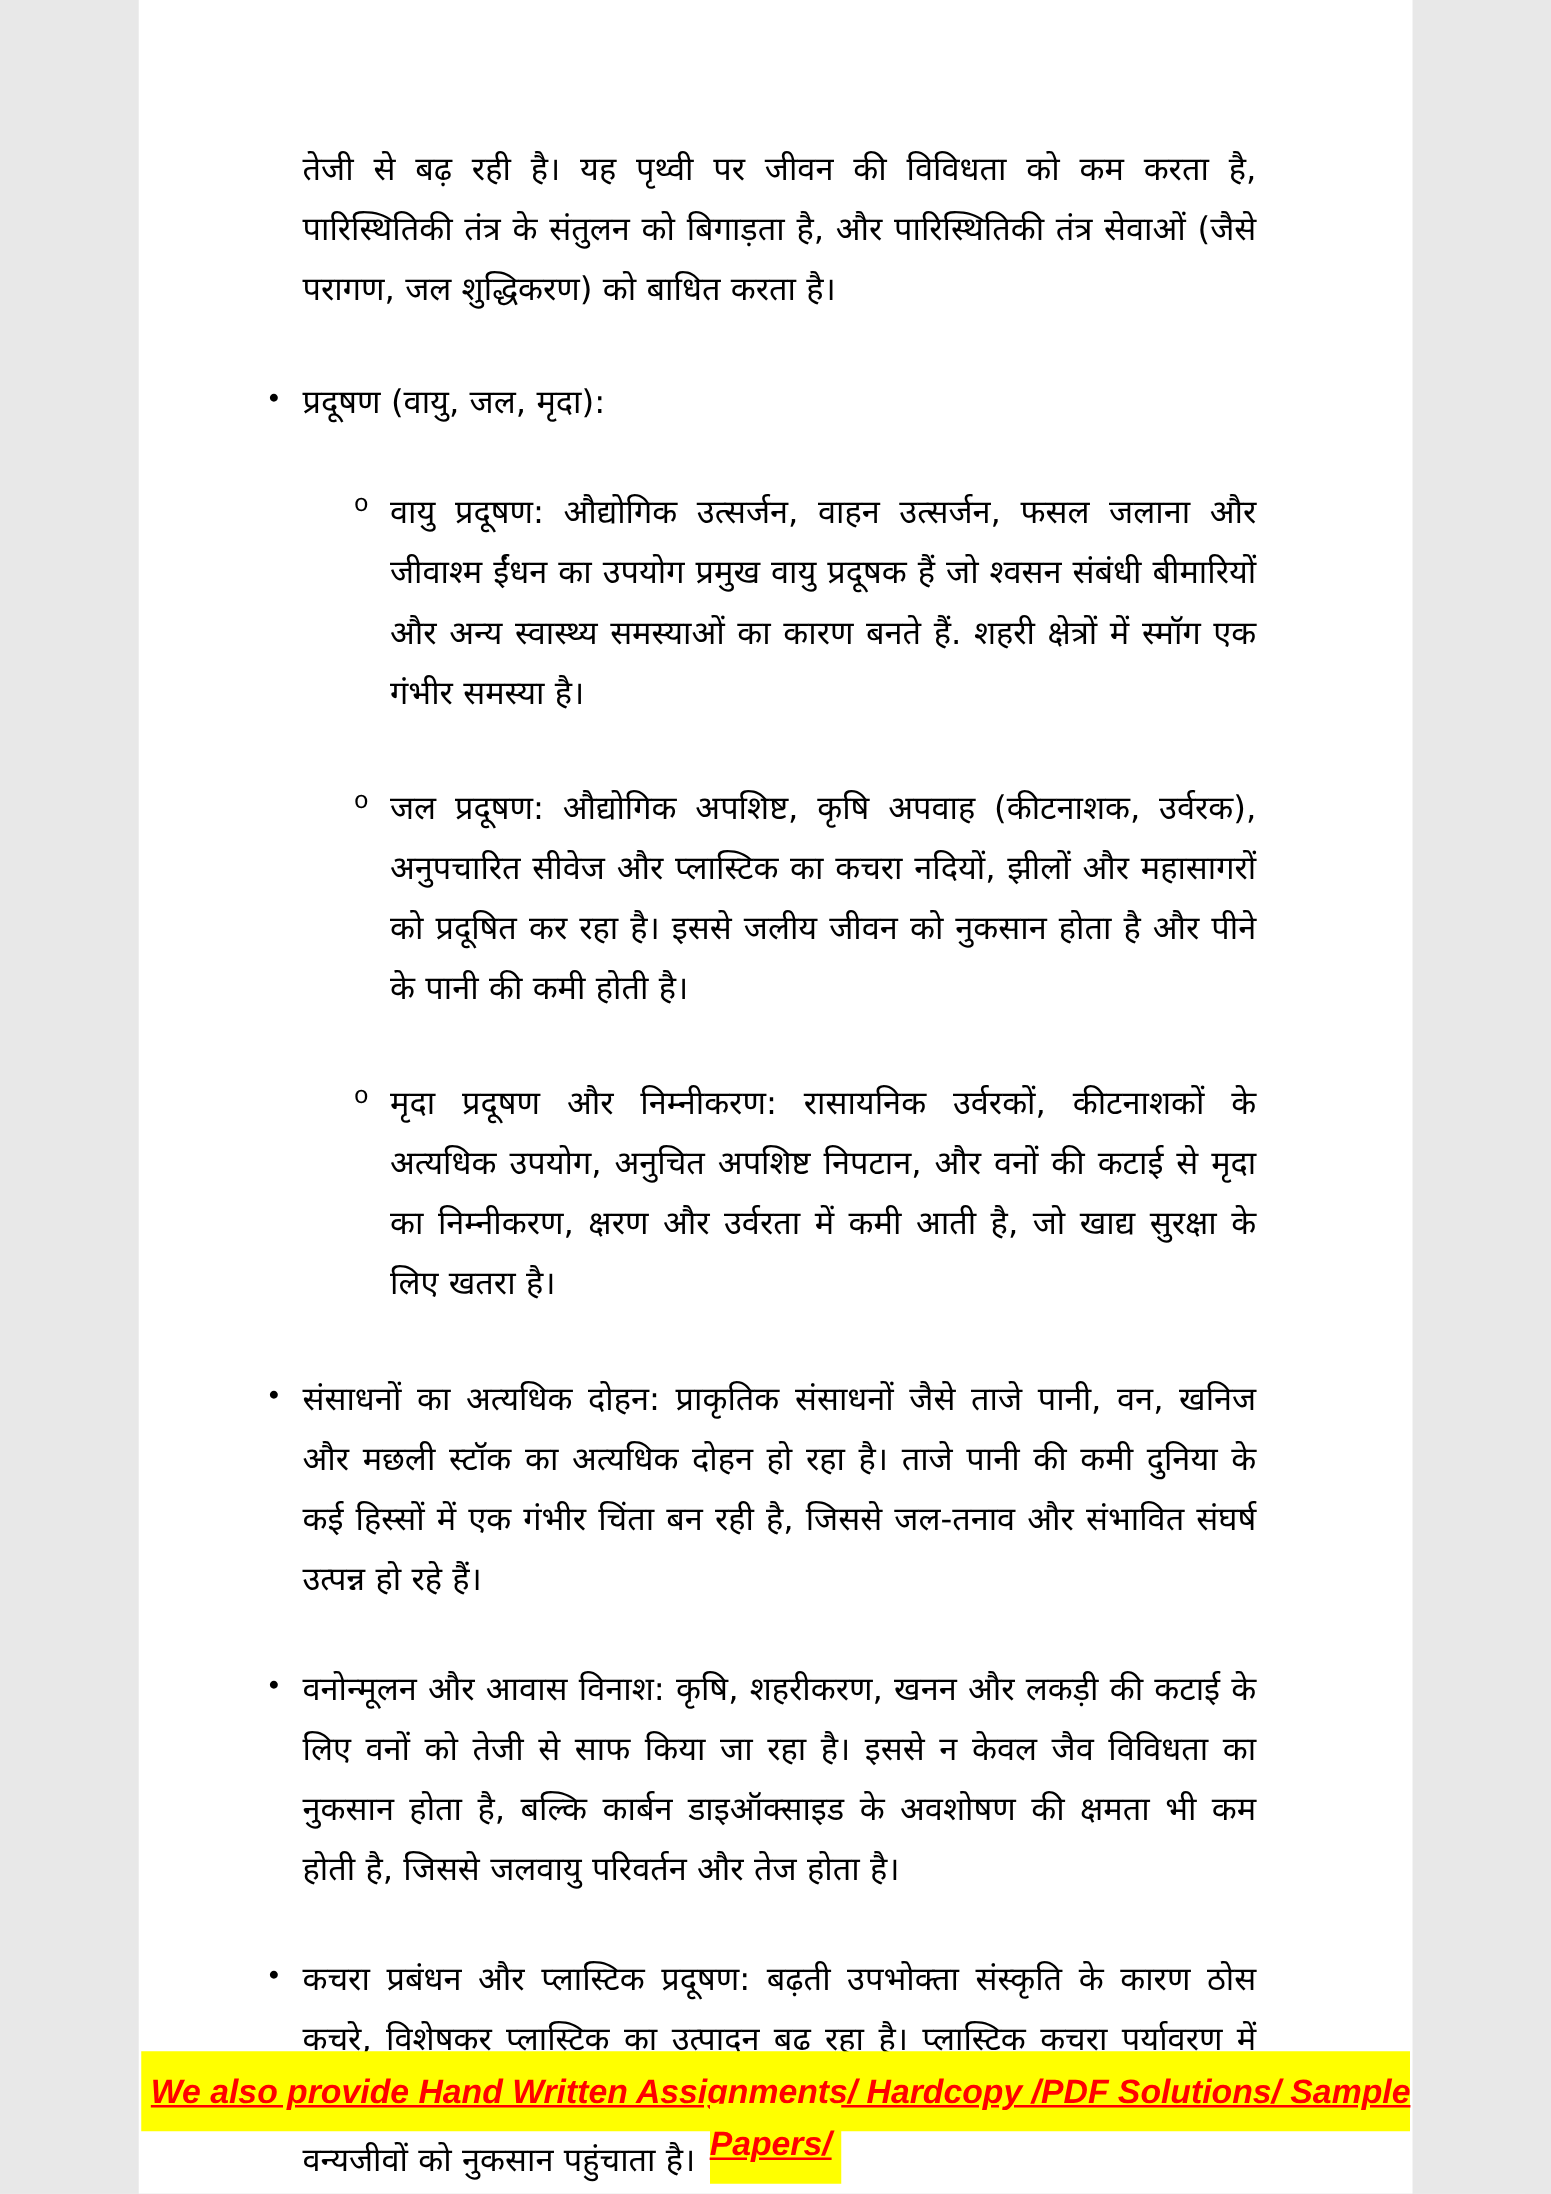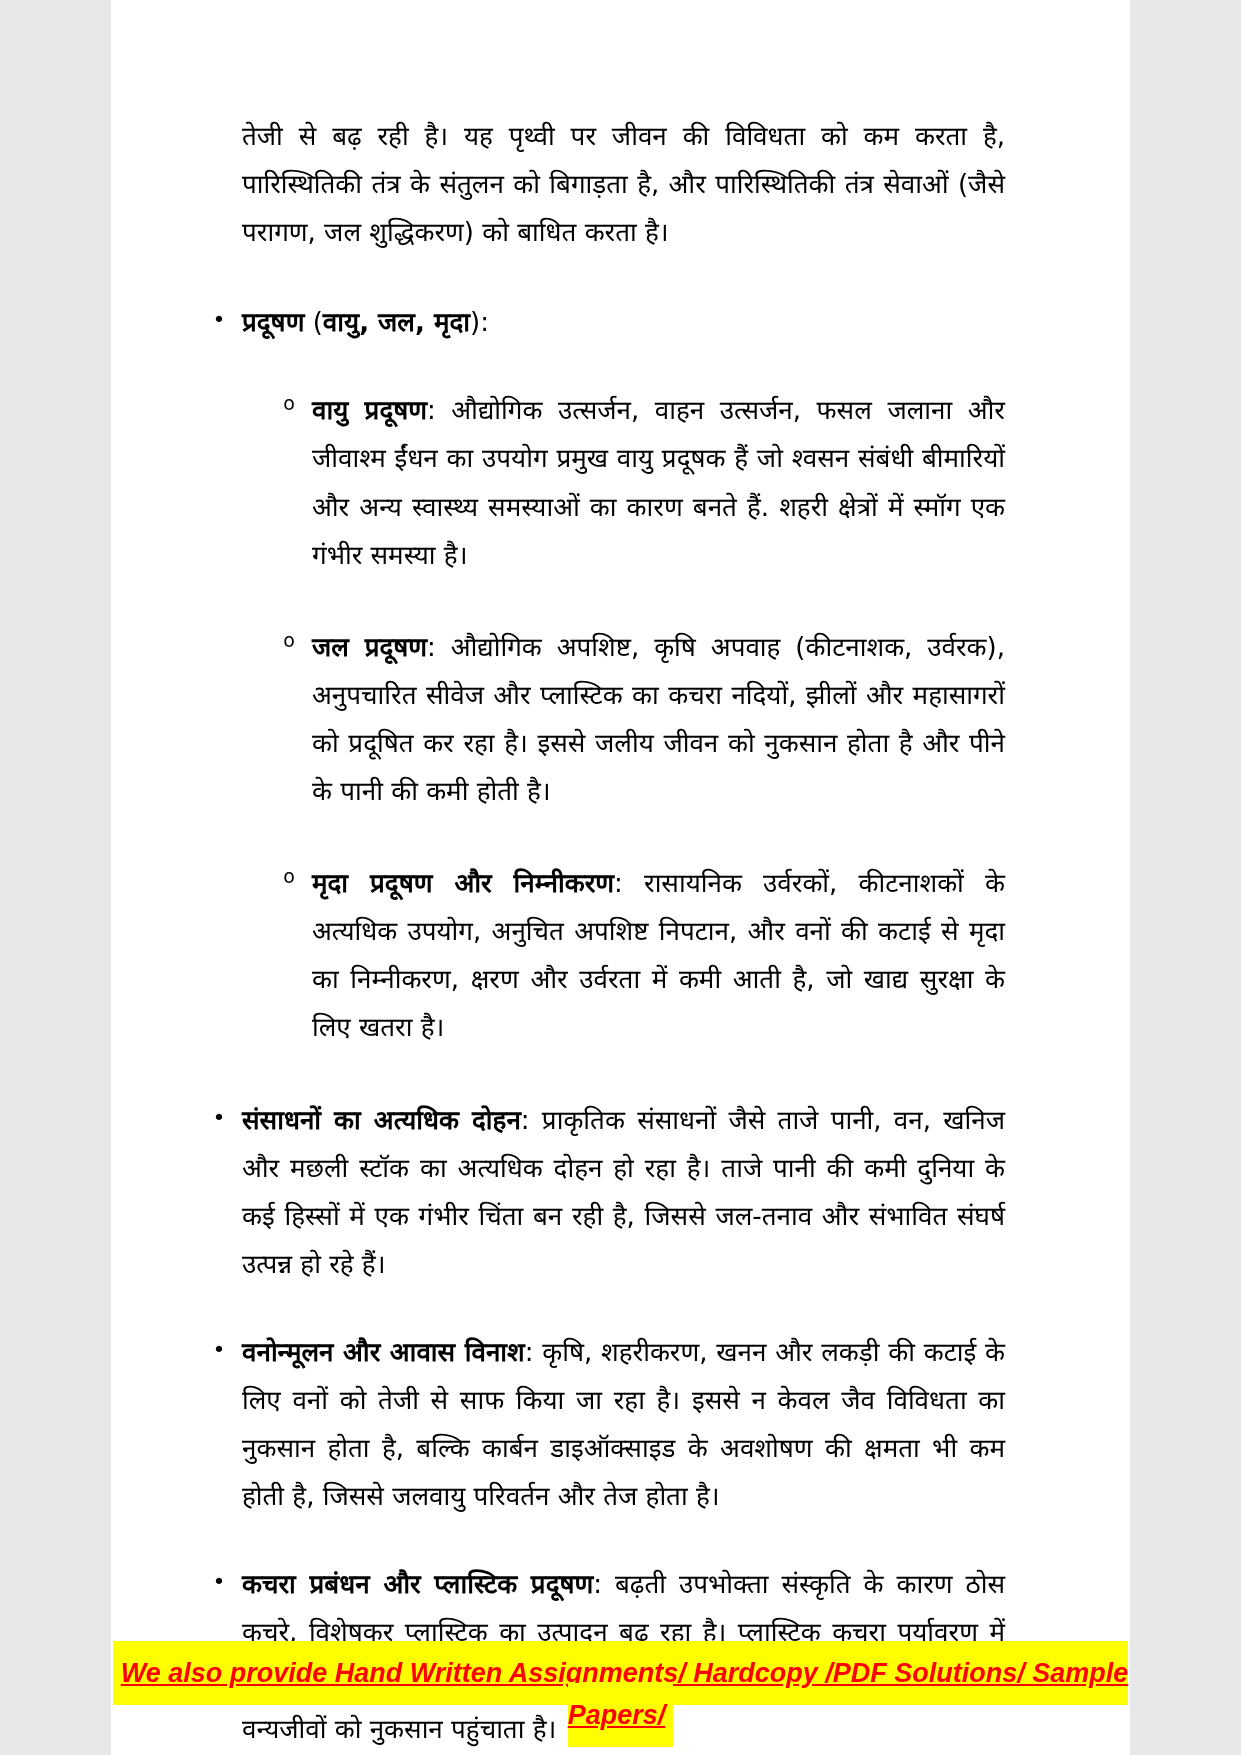--- a/index.html
+++ b/index.html
@@ -41,21 +41,21 @@
     margin:0 0 44px 0;
   }
   .sub-item .marker{
     position:absolute;
     left:-33px;
     top:0px;
     font-size:19px;
     width:20px;
     text-align:center;
   }
-  .lead{font-weight:bold;}
+  .lead{font-weight:normal;}
   .footer{
     position:absolute;
     left:0;
     right:0;
     bottom:18px;
     text-align:center;
     font-family:"Liberation Sans",sans-serif;
     font-size:27px;
     font-weight:bold;
     font-style:italic;

